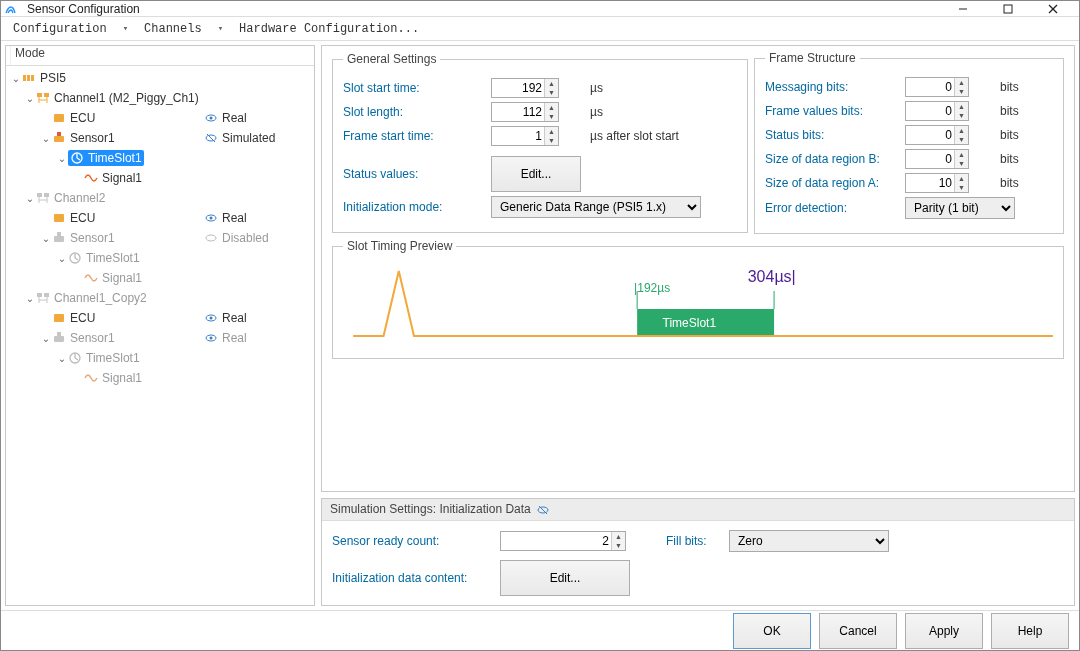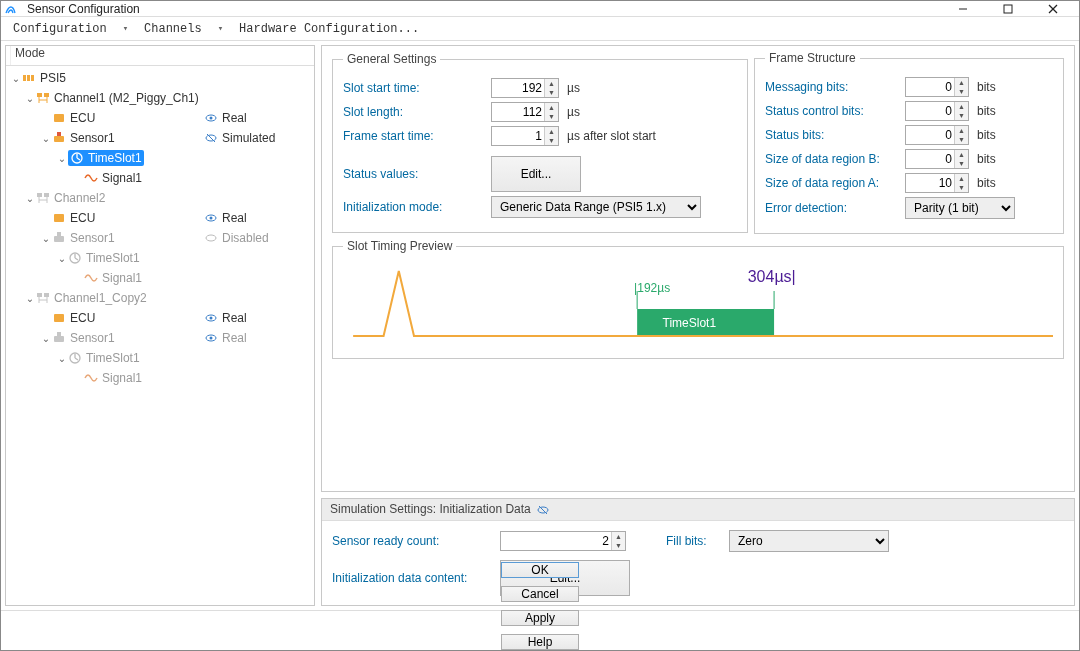--- a/index.html
+++ b/index.html
@@ -135,21 +135,21 @@
     padding:0 4px;
     font-size:12px;
     color:#444;
   }
   .form-row {
     display:flex; align-items:center;
     gap:8px;
     margin:4px 0;
   }
   .form-row .lbl { width:140px; color:#0369a1; }
-  .form-row .unit { color:#333; }
+  .form-row .unit { color:#333;margin-left:23px; }
   .spin {
     display:flex; align-items:center;
     border:1px solid #aaa;
     background:#fff;
     height:20px;
   }
   .spin input {
     border:0; outline:0;
     width:52px; text-align:right;
     font-size:12px;
@@ -191,21 +191,20 @@
     height:90px;
   }
   .preview svg { position:absolute; inset:0; }
 
   .footer {
     height:40px;
     display:flex; align-items:center; justify-content:flex-end;
     gap:8px;
     padding:0 10px;
     border-top:1px solid #ddd;
-    flex-direction:column;
   }
   .footer .btn { min-width:78px; }
   .frame-col .form-row .lbl { width:132px; }
   .frame-col .spin input { width:48px; }
 </style>
 </head>
 <body>
 
 <div class="titlebar">
   <span class="app-icon">
@@ -566,21 +565,21 @@
             <span class="spin">
                 <input value="0" style="">
                 <span class="arrows">
                   <span>▲</span>
                   <span>▼</span>
                 </span>
               </span>
             <span class="unit">bits</span>
           </div>
           <div class="form-row">
-            <span class="lbl">Status control bits:</span>
+            <span class="lbl">Frame values bits:</span>
             <span class="spin">
                 <input value="0" style="">
                 <span class="arrows">
                   <span>▲</span>
                   <span>▼</span>
                 </span>
               </span>
             <span class="unit">bits</span>
           </div>
           <div class="form-row">

